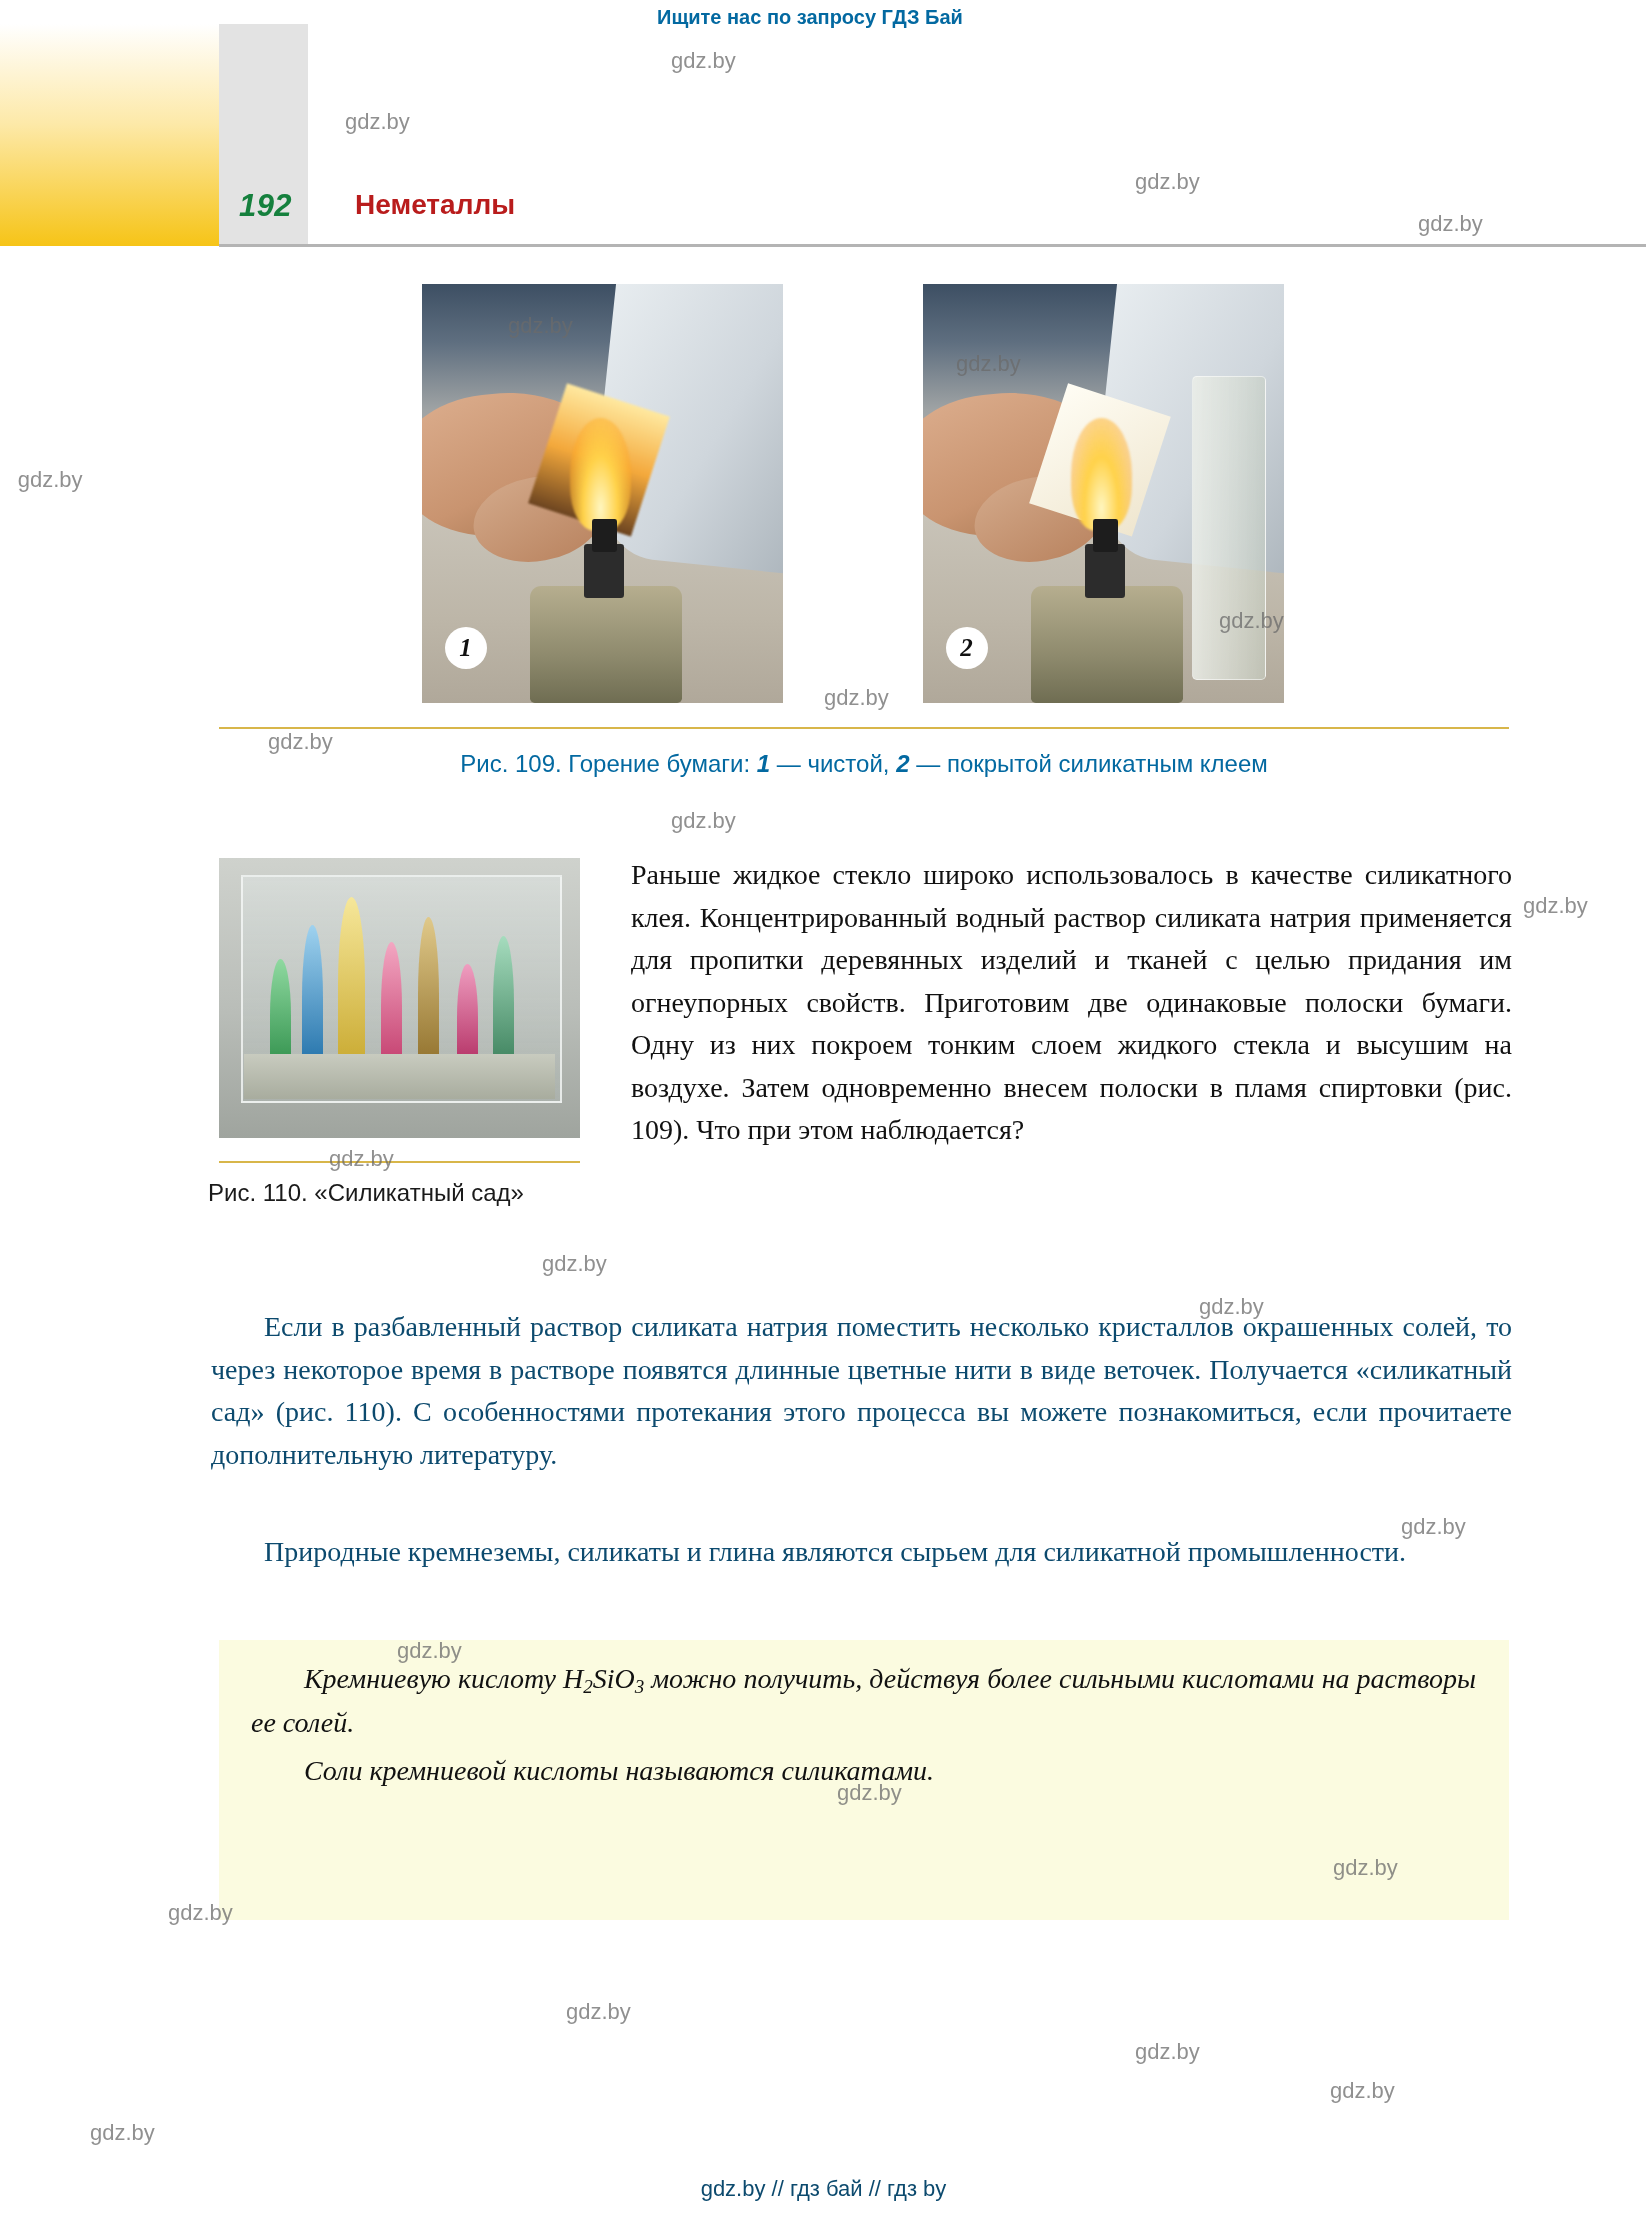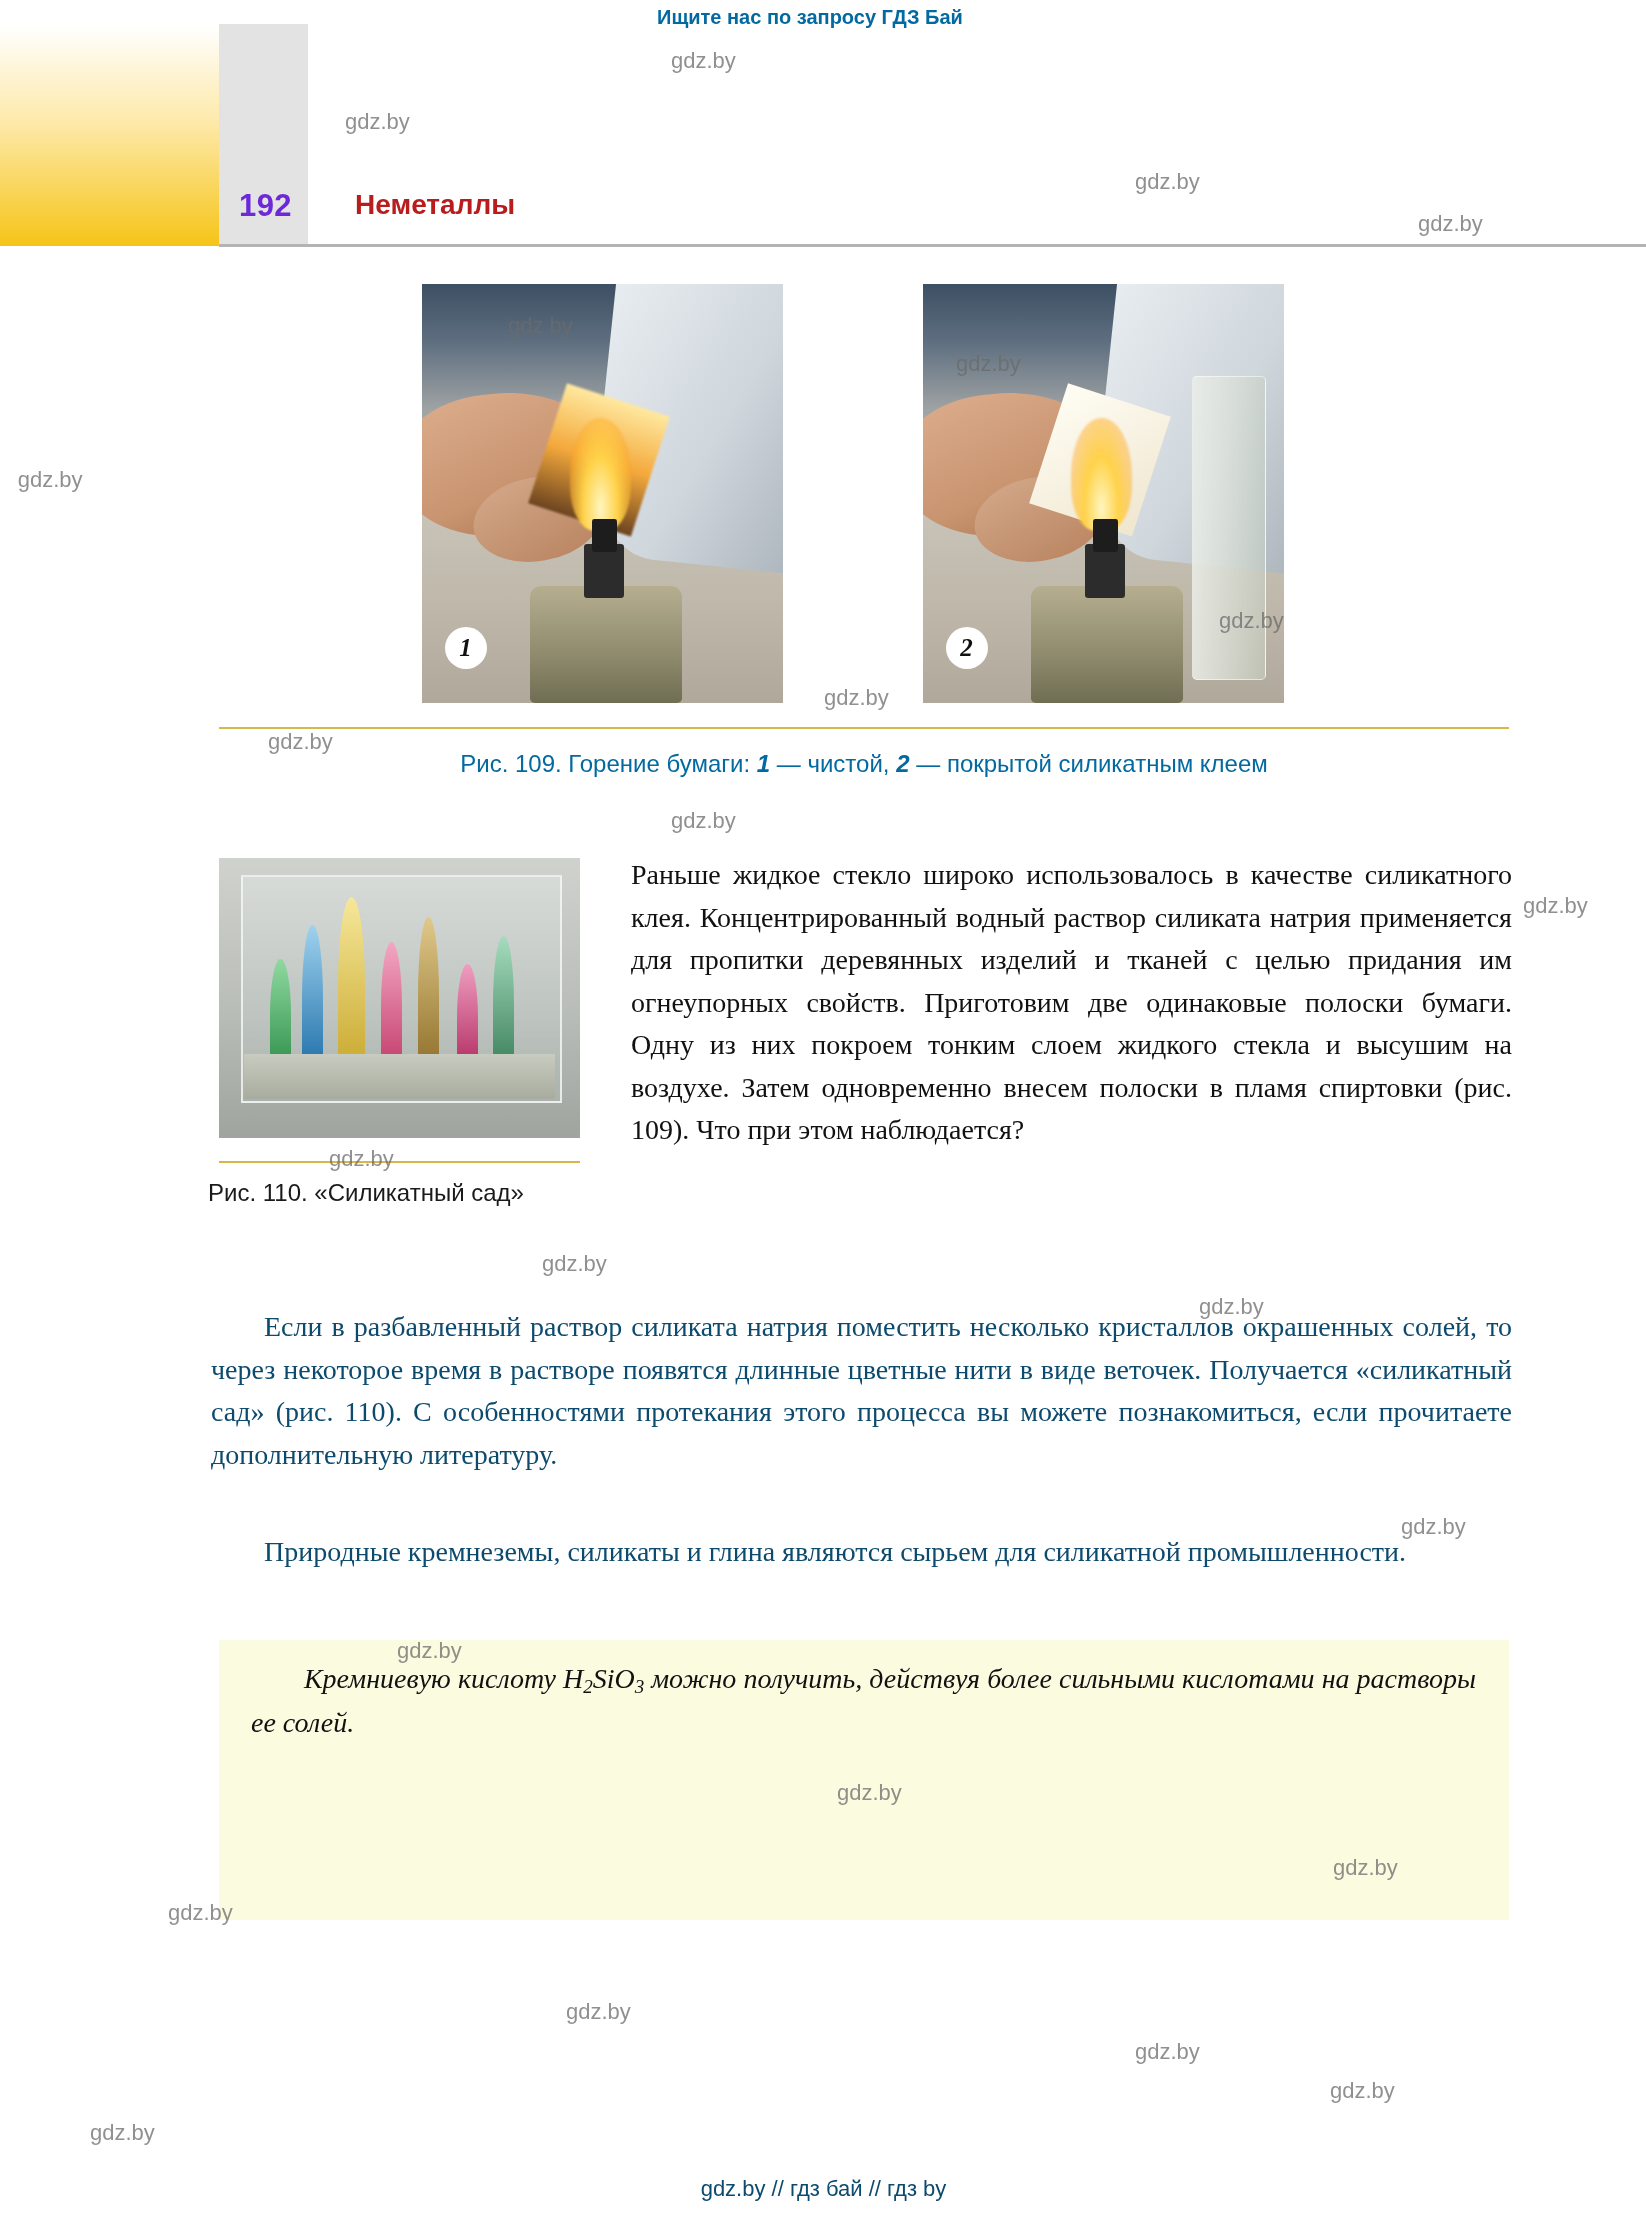--- a/index.html
+++ b/index.html
@@ -79,22 +79,23 @@
     height: 3.2px;
     background: #b4b4b4;
   }
   .page-number {
     position: absolute;
     left: 239px;
     top: 188px;
     font-family: "Liberation Sans", sans-serif;
     font-weight: bold;
     font-size: 31px;
-    color: #6d28d9;
+    color: #15803d;
     letter-spacing: 0.4px;
+    font-style: italic;
   }
   .chapter-title {
     position: absolute;
     left: 355px;
     top: 189px;
     font-family: "Liberation Sans", sans-serif;
     font-weight: bold;
     font-size: 28px;
     color: #b91c1c;
   }
@@ -435,20 +436,23 @@
 </div>
 
 <div class="full-para p3">
   <span class="indent"></span><span>Природные кремнеземы, силикаты и глина являются сырьем для силикатной промышленности.</span>
 </div>
 
 <div class="box">
   <div class="box-inner">
     <p>
       <span class="indent"></span><span>Кремниевую кислоту H</span><sub>2</sub><span>SiO</span><sub>3</sub><span> можно получить, действуя более сильными кислотами на растворы ее солей.</span>
+    </p>
+    <p>
+      <span class="indent"></span><span>Соли кремниевой кислоты называются силикатами.</span>
     </p>
   </div>
 </div>
 
 <div class="wm-top">Ищите нас по запросу ГДЗ Бай</div>
 <div class="wm-bottom">gdz.by  //  гдз бай  //  гдз by</div>
 <div id="wm-layer">
     <div class="wm" style="left: 671px; top: 48px;">gdz.by</div>
     <div class="wm" style="left: 345px; top: 109px;">gdz.by</div>
     <div class="wm" style="left: 1135px; top: 169px;">gdz.by</div>

